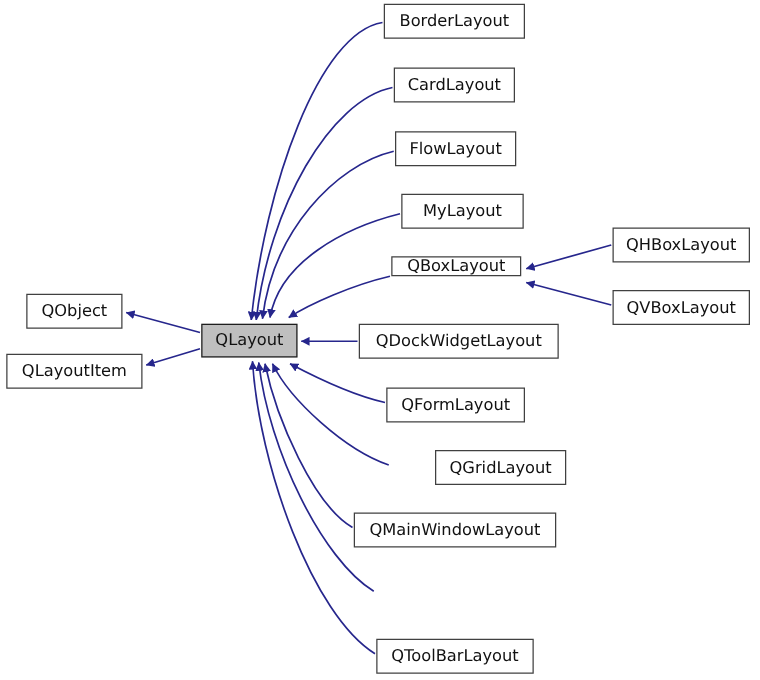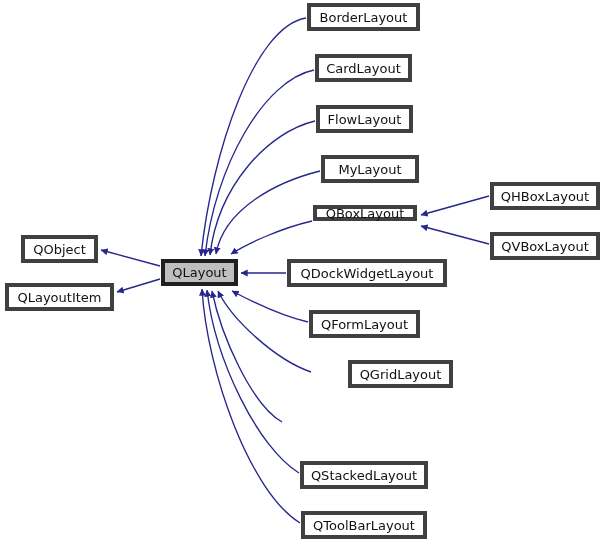--- a/index.html
+++ b/index.html
@@ -20,21 +20,21 @@
   #edges {
     position: absolute;
     left: 0;
     top: 0;
     width: 608px;
     height: 544px;
   }
   .node {
     position: absolute;
     box-sizing: border-box;
-    border: 4px solid #404040;
+    border: 1px solid #404040;
     background: #ffffff;
     color: #111111;
     font-size: 13px;
     line-height: 1;
     display: flex;
     align-items: center;
     justify-content: center;
     white-space: nowrap;
     letter-spacing: 0px;
   }
@@ -120,24 +120,24 @@
   </div>
 
   <div class="node" style="left:309px; top:310px; width:111px; height:28px;">
     <span class="node-label">QFormLayout</span>
   </div>
 
   <div class="node" style="left:312px; top:360px; width:105px; height:28px;margin-left:36px;">
     <span class="node-label">QGridLayout</span>
   </div>
 
+  <div class="node" style="left:283px; top:410px; width:162px; height:28px;">
+    <span class="node-label">QMainWindowLayout</span>
+  </div>
 
-  <div class="node" style="left:300px; top:461px; width:128px; height:28px;">
-    <span class="node-label">QStackedLayout</span>
-  </div>
 
   <div class="node" style="left:301px; top:511px; width:126px; height:28px;">
     <span class="node-label">QToolBarLayout</span>
   </div>
 
   <div class="node" style="left:490px; top:182px; width:110px; height:28px;">
     <span class="node-label">QHBoxLayout</span>
   </div>
 
   <div class="node" style="left:490px; top:232px; width:110px; height:28px;">

